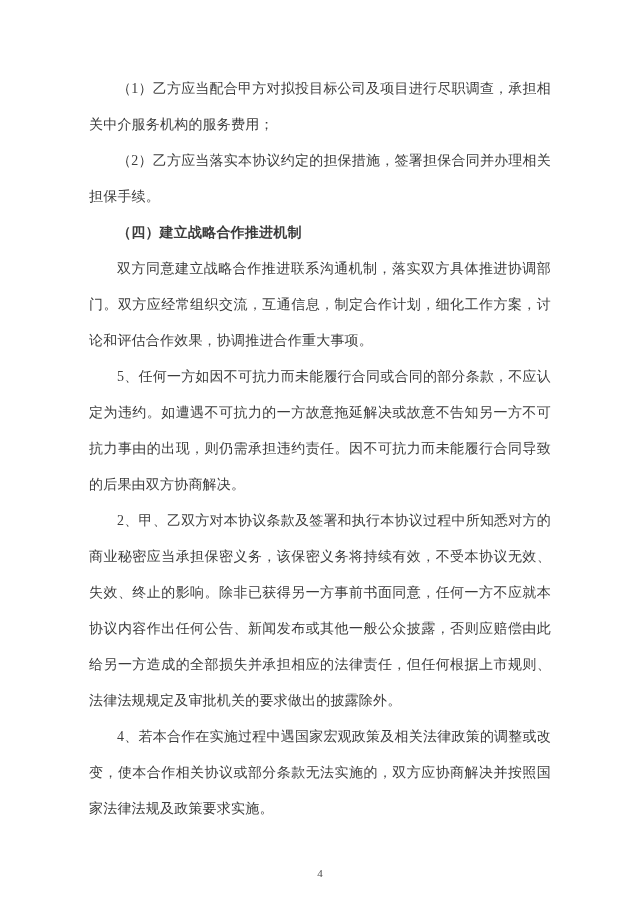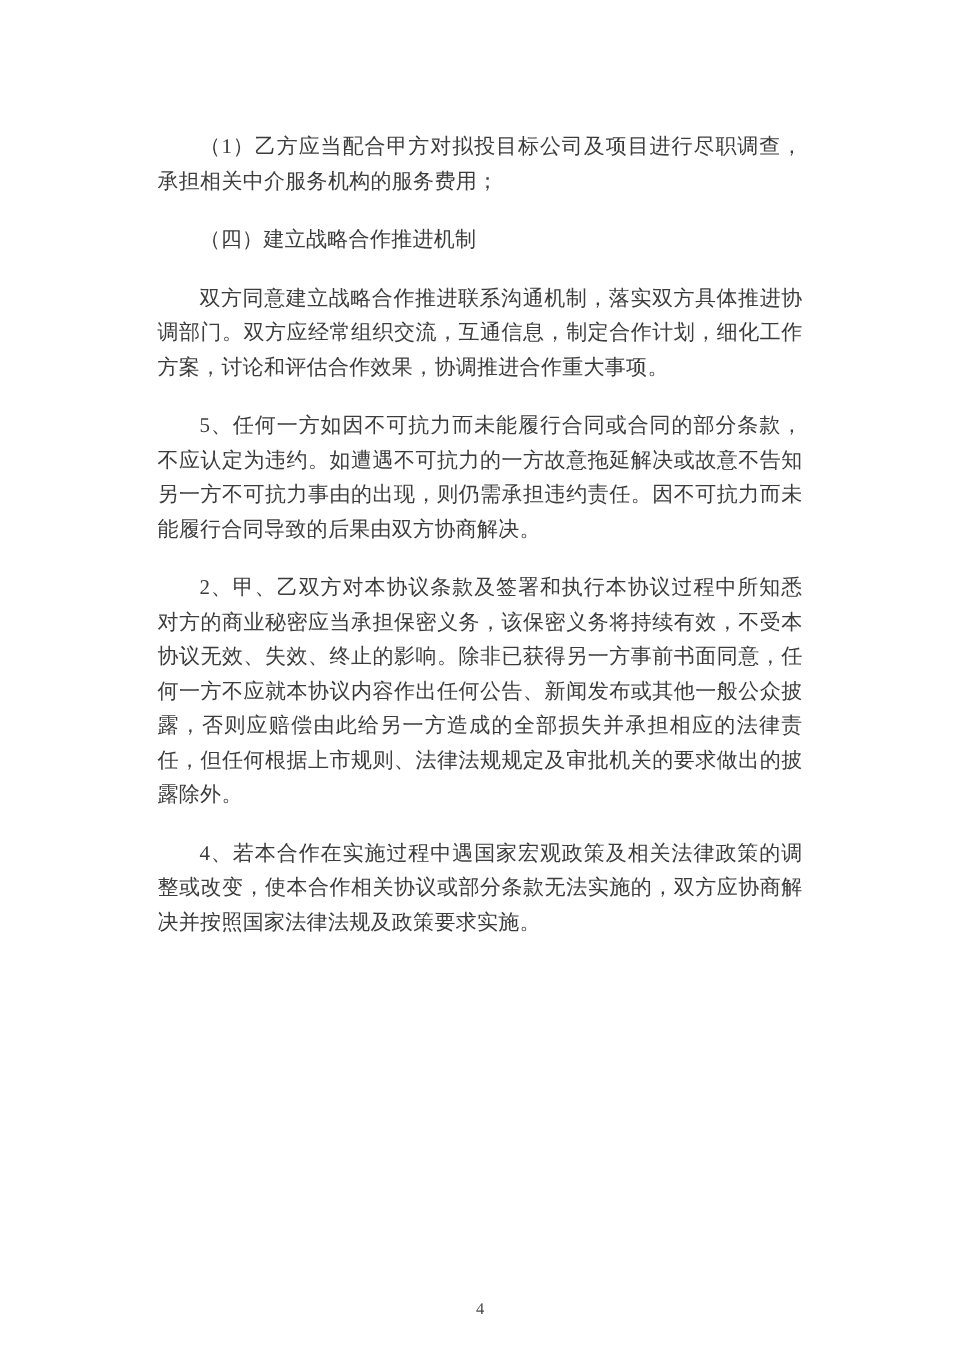--- a/index.html
+++ b/index.html
@@ -13,48 +13,49 @@
     height: 911px;
     margin: 0 auto;
     background: #ffffff;
     box-sizing: border-box;
     padding: 71px 89px 0 89px;
     font-family: "Liberation Serif", "DejaVu Serif", serif;
     color: #3c3c3c;
     overflow: hidden;
   }
   .doc-body p {
-    margin: 16px;
+    margin: 0;
     font-size: 14px;
-    line-height: 23px;
+    line-height: 36px;
     text-align: justify;
     text-indent: 2em;
     word-break: break-all;
     letter-spacing: 0.2px;
   }
   .doc-body p.heading {
-    font-weight: normal; 
+    font-weight: bold; 
   }
   .page-number {
     position: absolute;
     left: 0;
     right: 0;
     bottom: 32px;
     text-align: center;
     font-size: 11px;
     color: #4a4a4a;
     font-family: "Liberation Serif", "DejaVu Serif", serif;
   }
 </style>
 </head>
 <body>
 
 <div class="page">
   <div class="doc-body">
     <p>（1）乙方应当配合甲方对拟投目标公司及项目进行尽职调查，承担相关中介服务机构的服务费用；</p>
+    <p>（2）乙方应当落实本协议约定的担保措施，签署担保合同并办理相关担保手续。</p>
     <p class="heading">（四）建立战略合作推进机制</p>
     <p>双方同意建立战略合作推进联系沟通机制，落实双方具体推进协调部门。双方应经常组织交流，互通信息，制定合作计划，细化工作方案，讨论和评估合作效果，协调推进合作重大事项。</p>
     <p>5、任何一方如因不可抗力而未能履行合同或合同的部分条款，不应认定为违约。如遭遇不可抗力的一方故意拖延解决或故意不告知另一方不可抗力事由的出现，则仍需承担违约责任。因不可抗力而未能履行合同导致的后果由双方协商解决。</p>
     <p>2、甲、乙双方对本协议条款及签署和执行本协议过程中所知悉对方的商业秘密应当承担保密义务，该保密义务将持续有效，不受本协议无效、失效、终止的影响。除非已获得另一方事前书面同意，任何一方不应就本协议内容作出任何公告、新闻发布或其他一般公众披露，否则应赔偿由此给另一方造成的全部损失并承担相应的法律责任，但任何根据上市规则、法律法规规定及审批机关的要求做出的披露除外。</p>
     <p>4、若本合作在实施过程中遇国家宏观政策及相关法律政策的调整或改变，使本合作相关协议或部分条款无法实施的，双方应协商解决并按照国家法律法规及政策要求实施。</p>
   </div>
   <div class="page-number">4</div>
 </div>
 
 </body></html>

